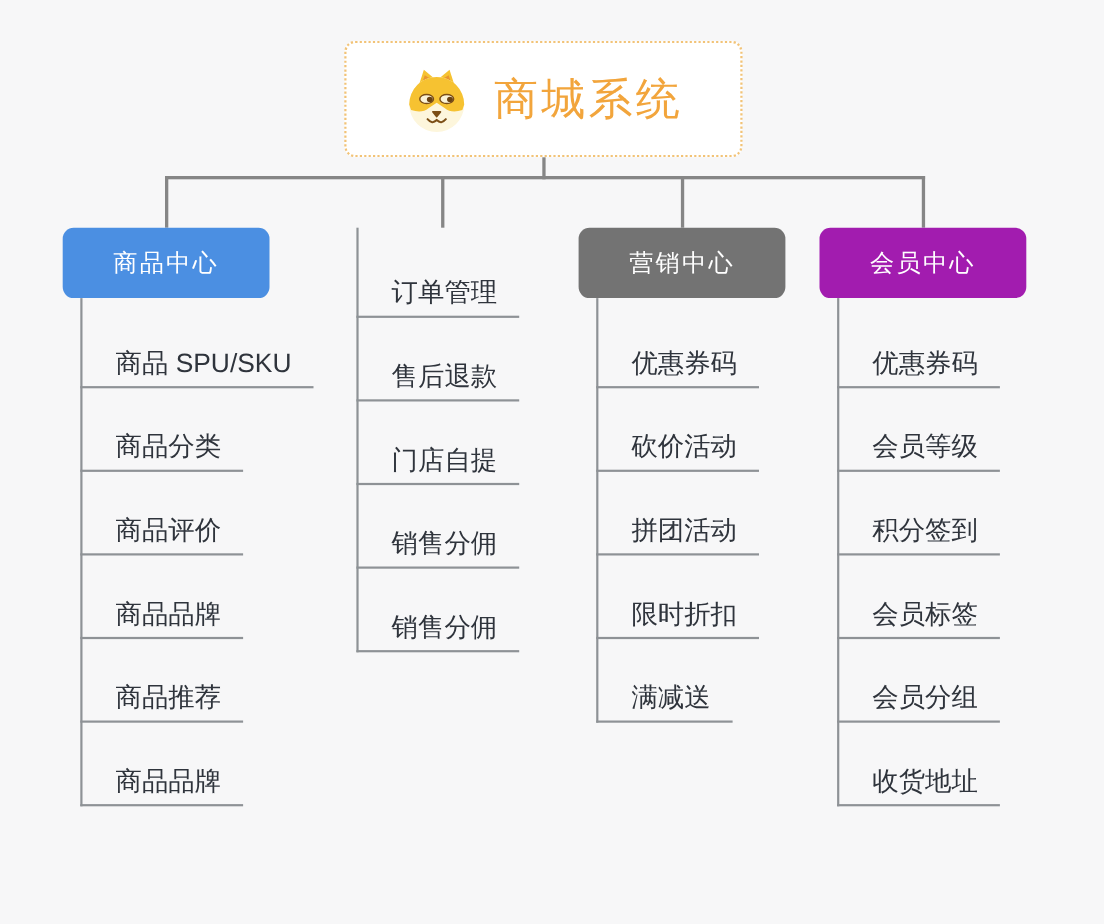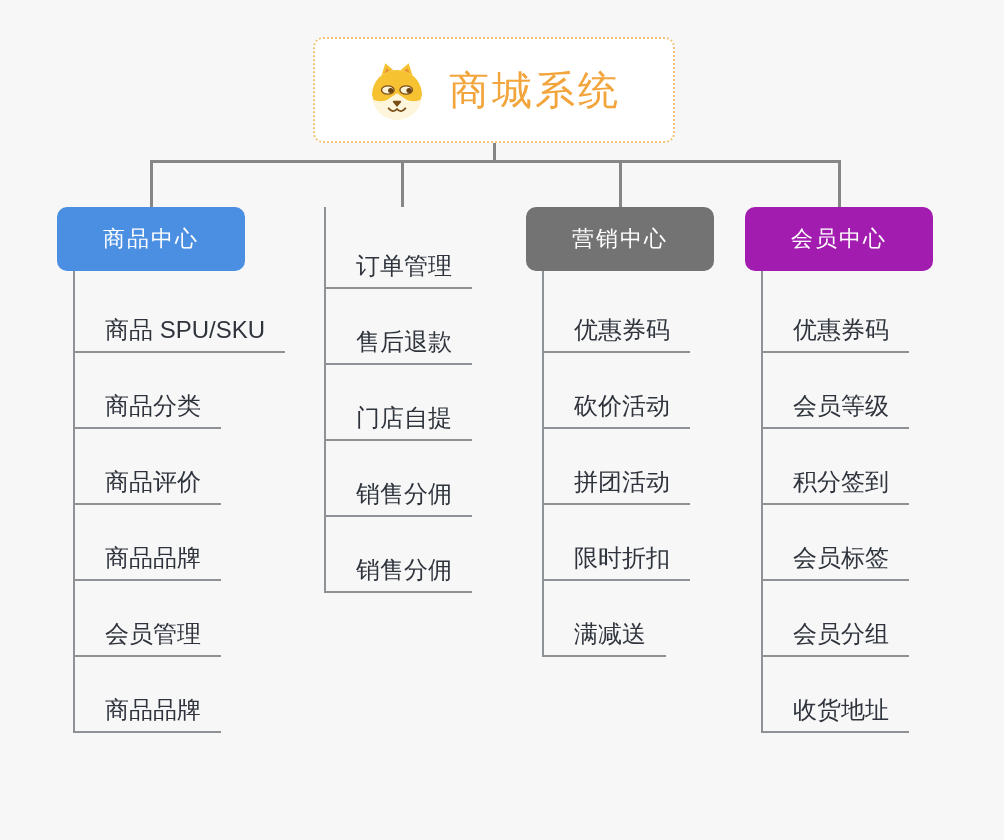--- a/index.html
+++ b/index.html
@@ -127,21 +127,21 @@
   <div class="cline v drop-3"></div>
   <div class="cline v drop-4"></div>
 
   <div class="branch branch-1">
     <div class="branch-header" style="background: rgb(75, 143, 226);">商品中心</div>
     <div class="branch-children">
       <div class="leaf">商品 SPU/SKU</div>
       <div class="leaf">商品分类</div>
       <div class="leaf">商品评价</div>
       <div class="leaf">商品品牌</div>
-      <div class="leaf">会员管理</div>
+      <div class="leaf">商品推荐</div>
       <div class="leaf">商品品牌</div>
     </div>
   </div>
 
   <div class="branch branch-2">
     <div class="branch-children">
       <div class="leaf">订单管理</div>
       <div class="leaf">售后退款</div>
       <div class="leaf">门店自提</div>
       <div class="leaf">销售分佣</div>

